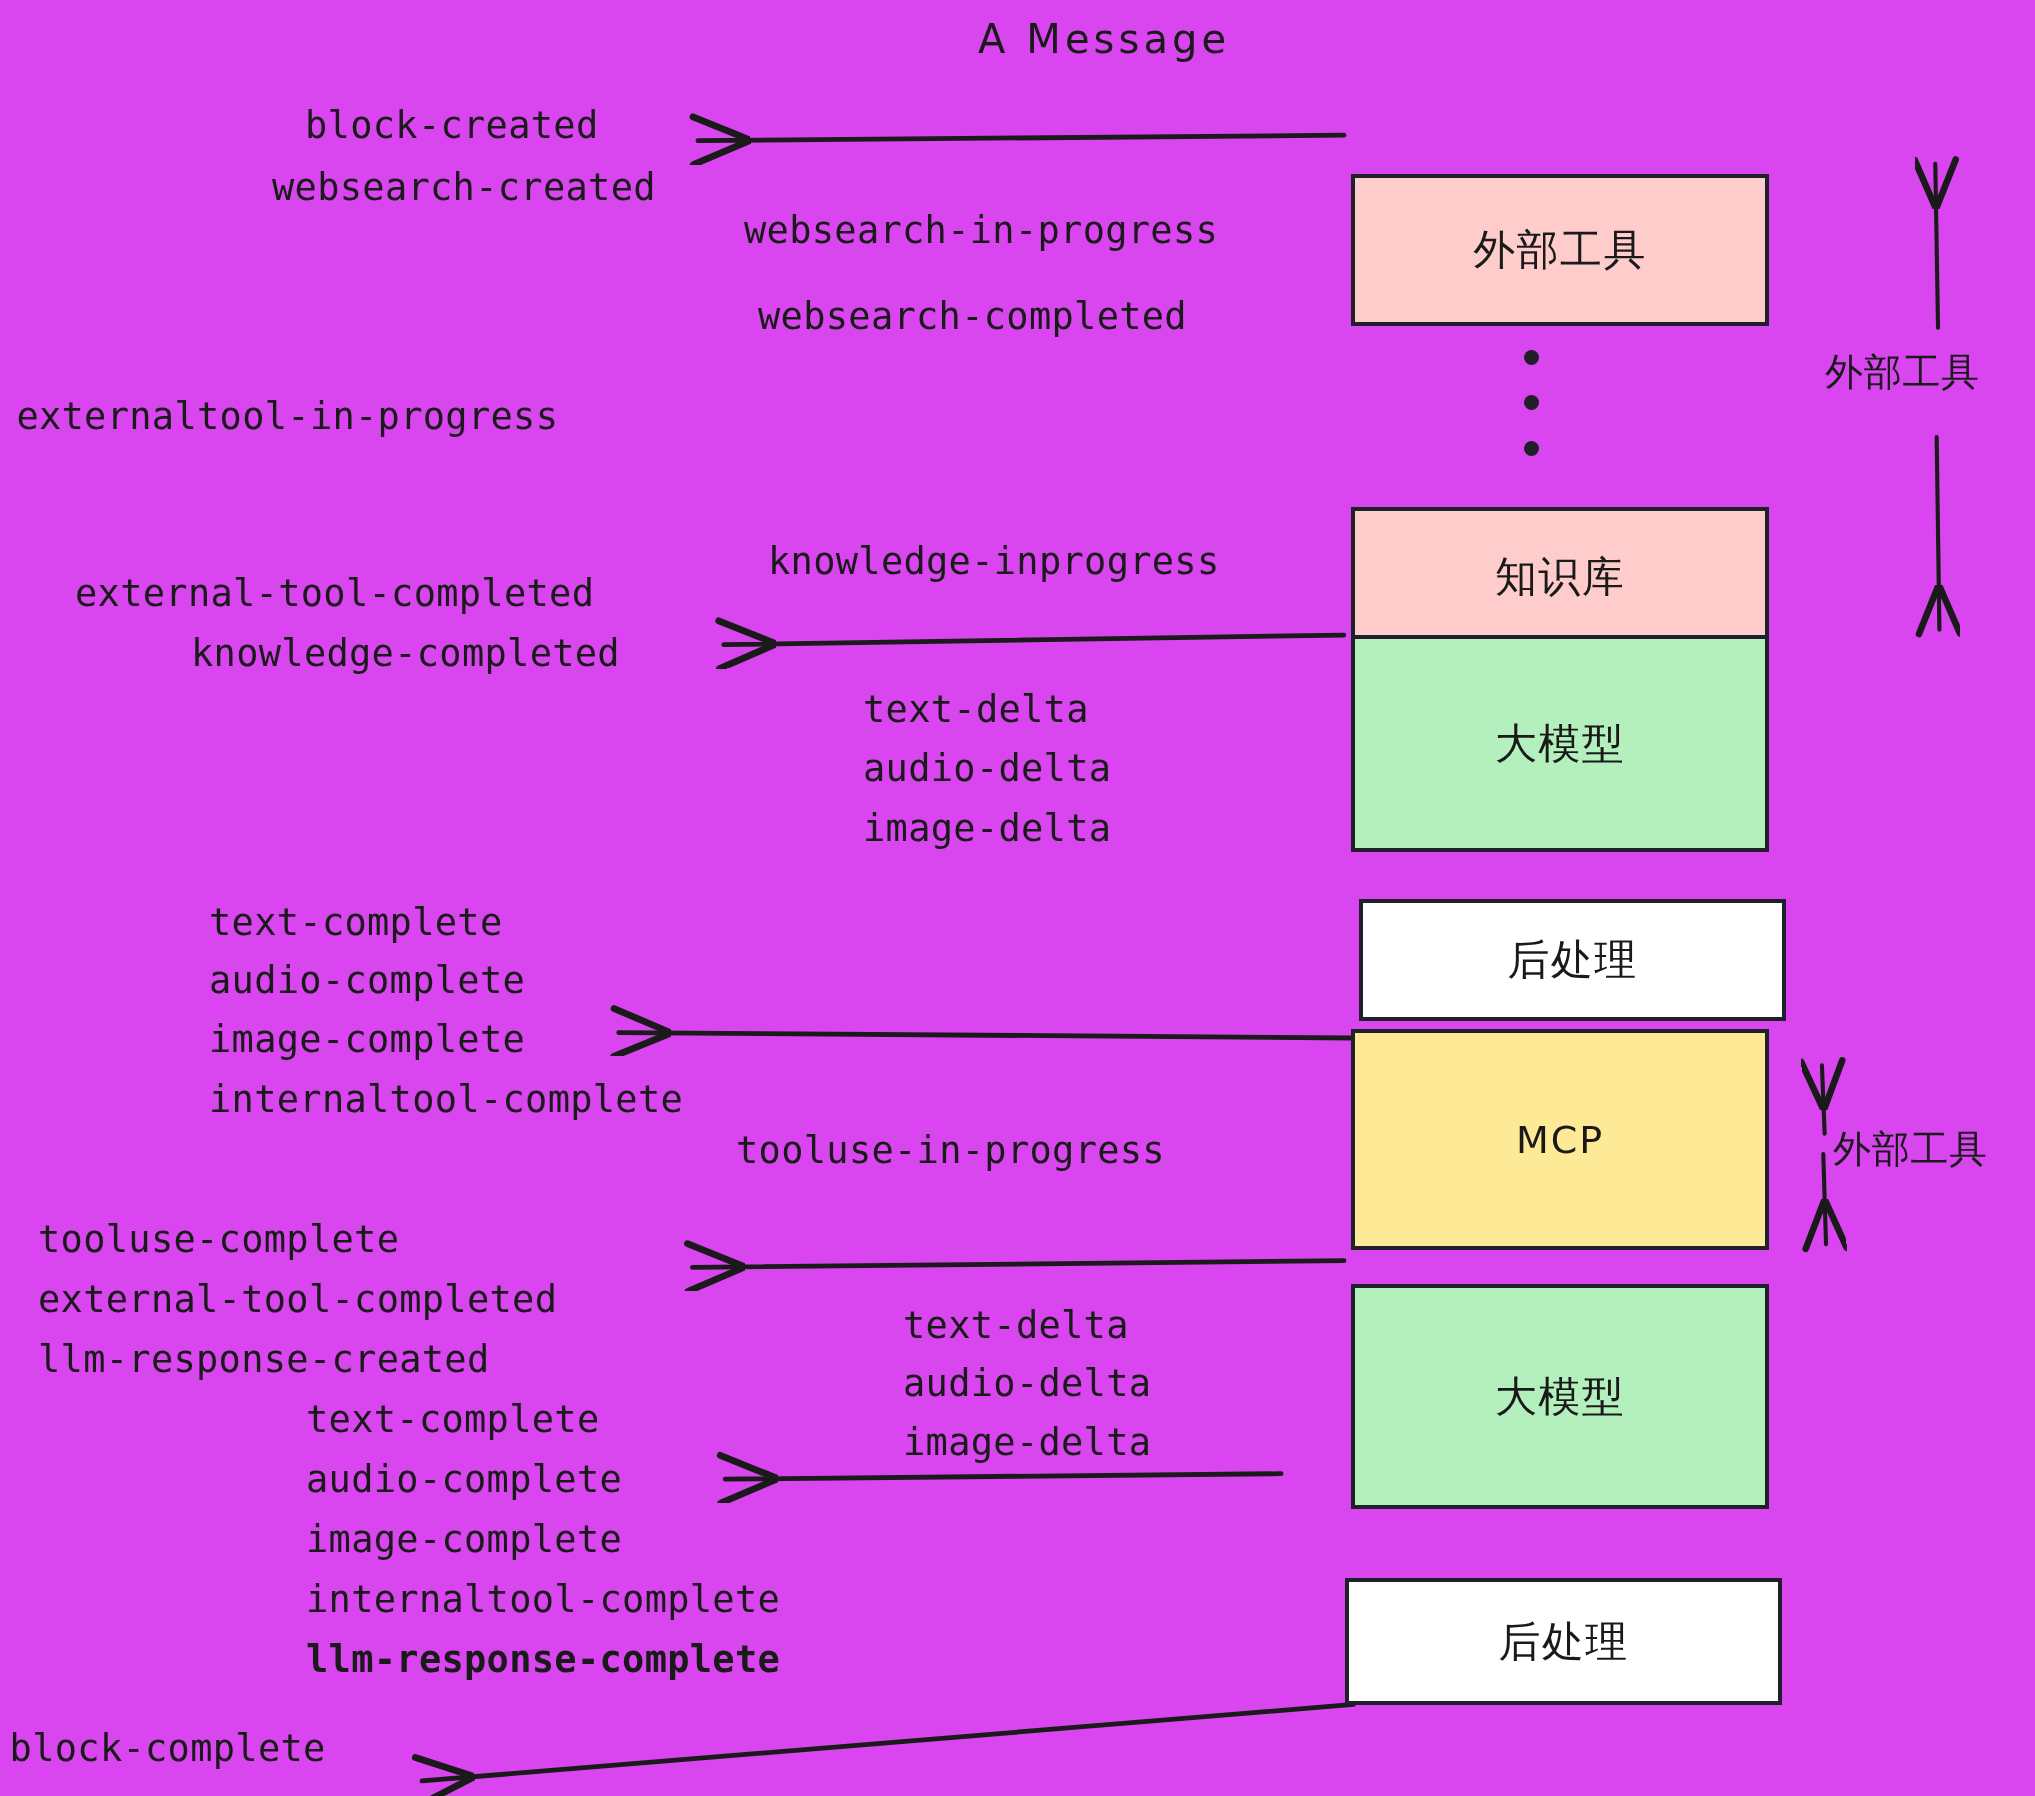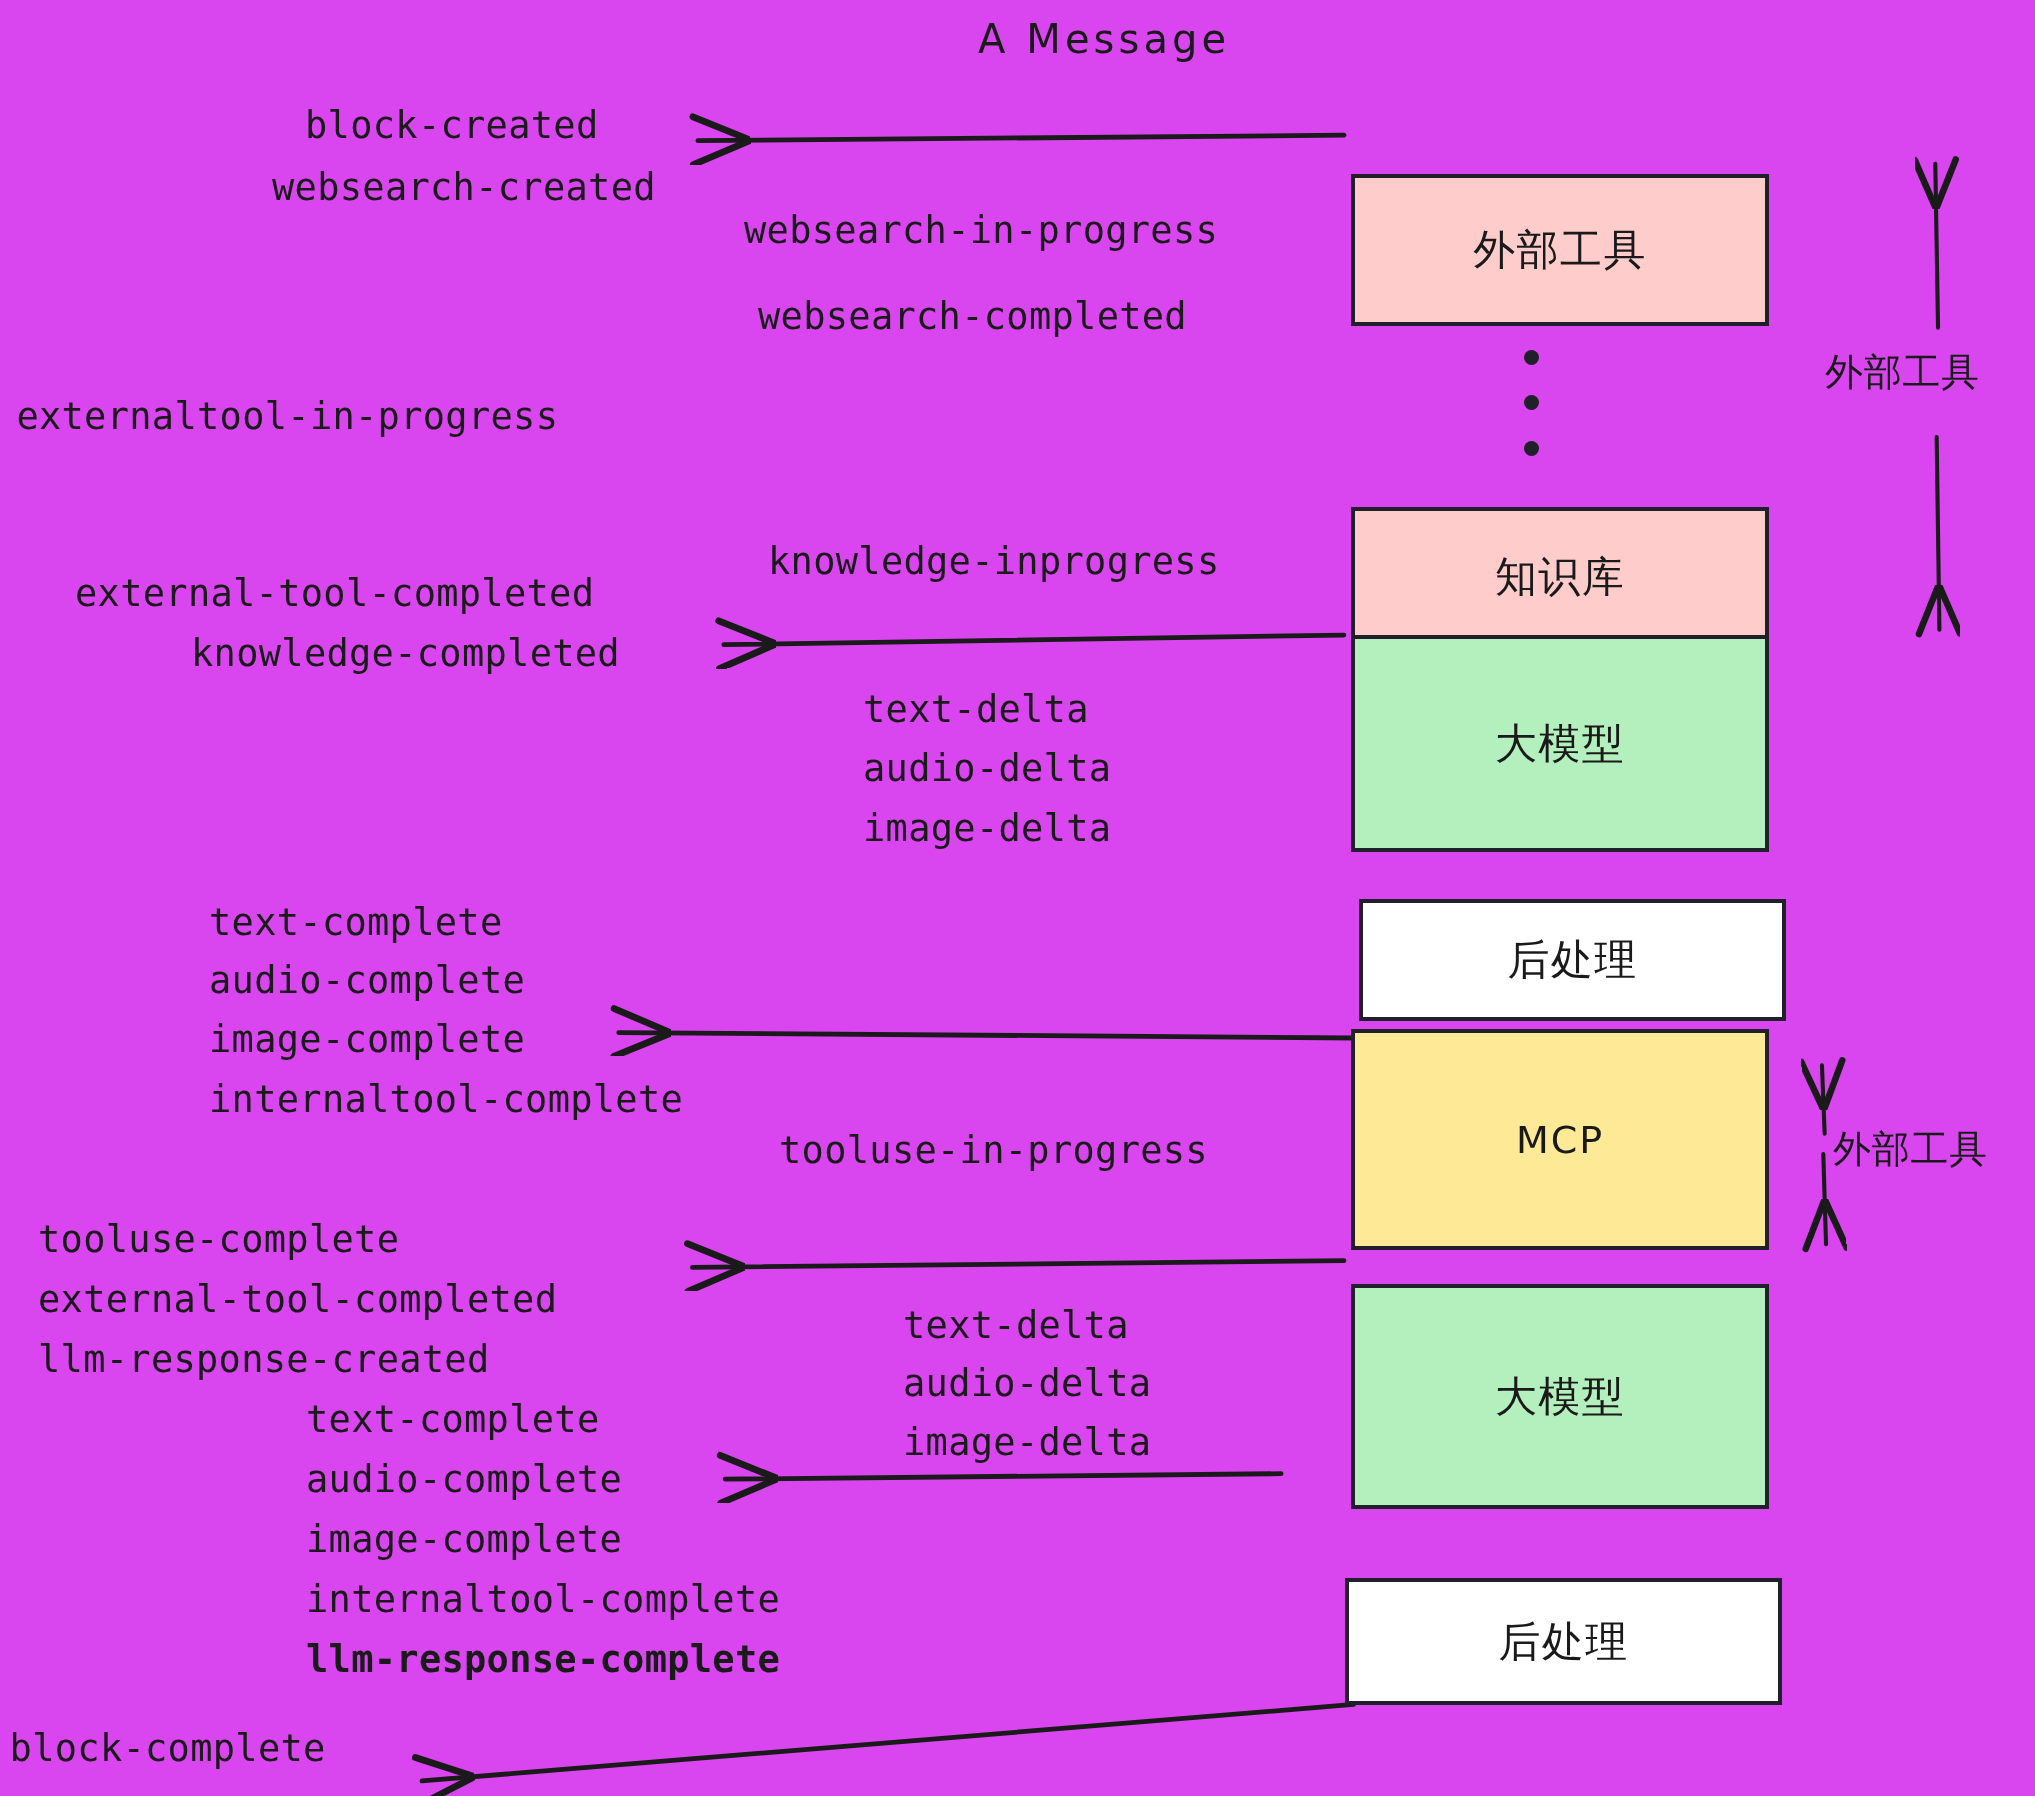--- a/index.html
+++ b/index.html
@@ -118,21 +118,21 @@
   <div class="lbl" style="left: 768px; top: 543px;">knowledge-inprogress</div>
   <div class="lbl" style="left: 75px; top: 575px;">external-tool-completed</div>
   <div class="lbl" style="left: 191px; top: 635px;">knowledge-completed</div>
   <div class="lbl" style="left: 863px; top: 691px;">text-delta</div>
   <div class="lbl" style="left: 863px; top: 750px;">audio-delta</div>
   <div class="lbl" style="left: 863px; top: 810px;">image-delta</div>
   <div class="lbl" style="left: 209px; top: 904px;">text-complete</div>
   <div class="lbl" style="left: 209px; top: 962px;">audio-complete</div>
   <div class="lbl" style="left: 209px; top: 1021px;">image-complete</div>
   <div class="lbl" style="left: 209px; top: 1081px;">internaltool-complete</div>
-  <div class="lbl" style="left: 736px; top: 1132px; margin-left: 43px;">tooluse-in-progress</div>
+  <div class="lbl" style="left: 736px; top: 1132px;">tooluse-in-progress</div>
   <div class="lbl" style="left: 38px; top: 1221px;">tooluse-complete</div>
   <div class="lbl" style="left: 38px; top: 1281px;">external-tool-completed</div>
   <div class="lbl" style="left: 38px; top: 1341px;">llm-response-created</div>
   <div class="lbl" style="left: 903px; top: 1307px;">text-delta</div>
   <div class="lbl" style="left: 903px; top: 1365px;">audio-delta</div>
   <div class="lbl" style="left: 903px; top: 1424px;">image-delta</div>
   <div class="lbl" style="left: 306px; top: 1401px;">text-complete</div>
   <div class="lbl" style="left: 306px; top: 1461px;">audio-complete</div>
   <div class="lbl" style="left: 306px; top: 1521px;">image-complete</div>
   <div class="lbl" style="left: 306px; top: 1581px;">internaltool-complete</div>

